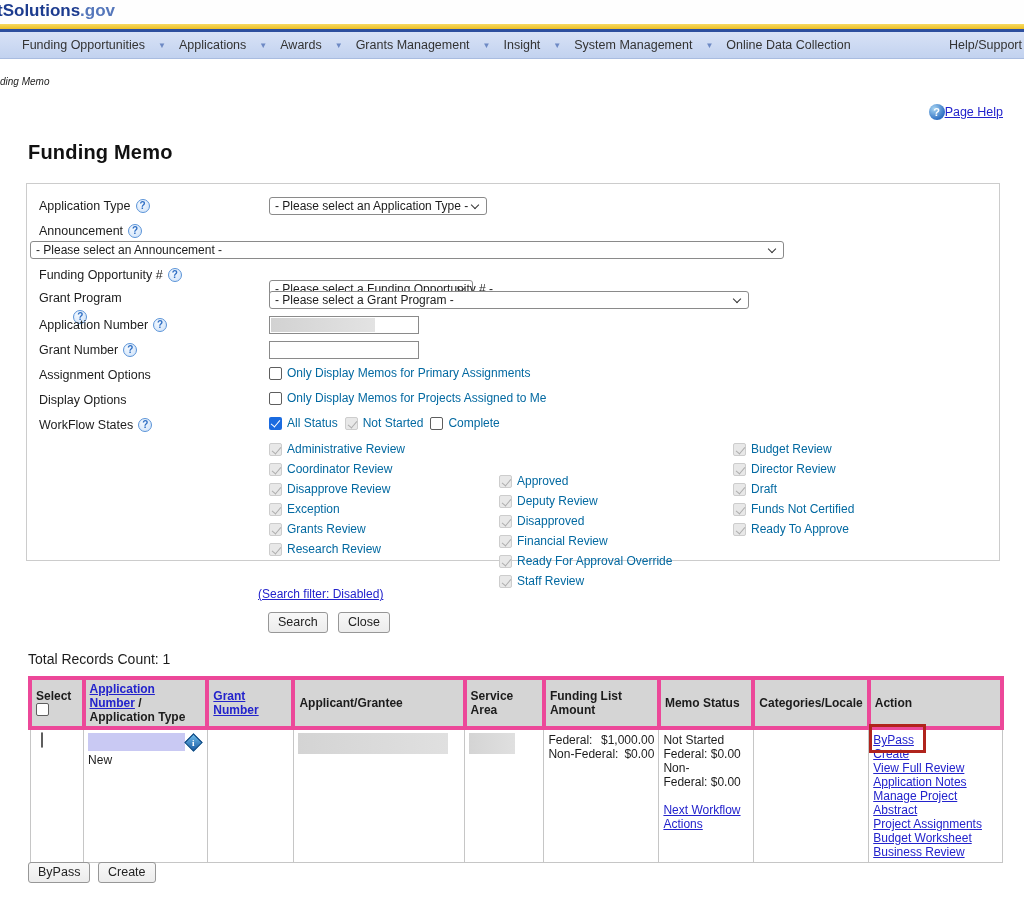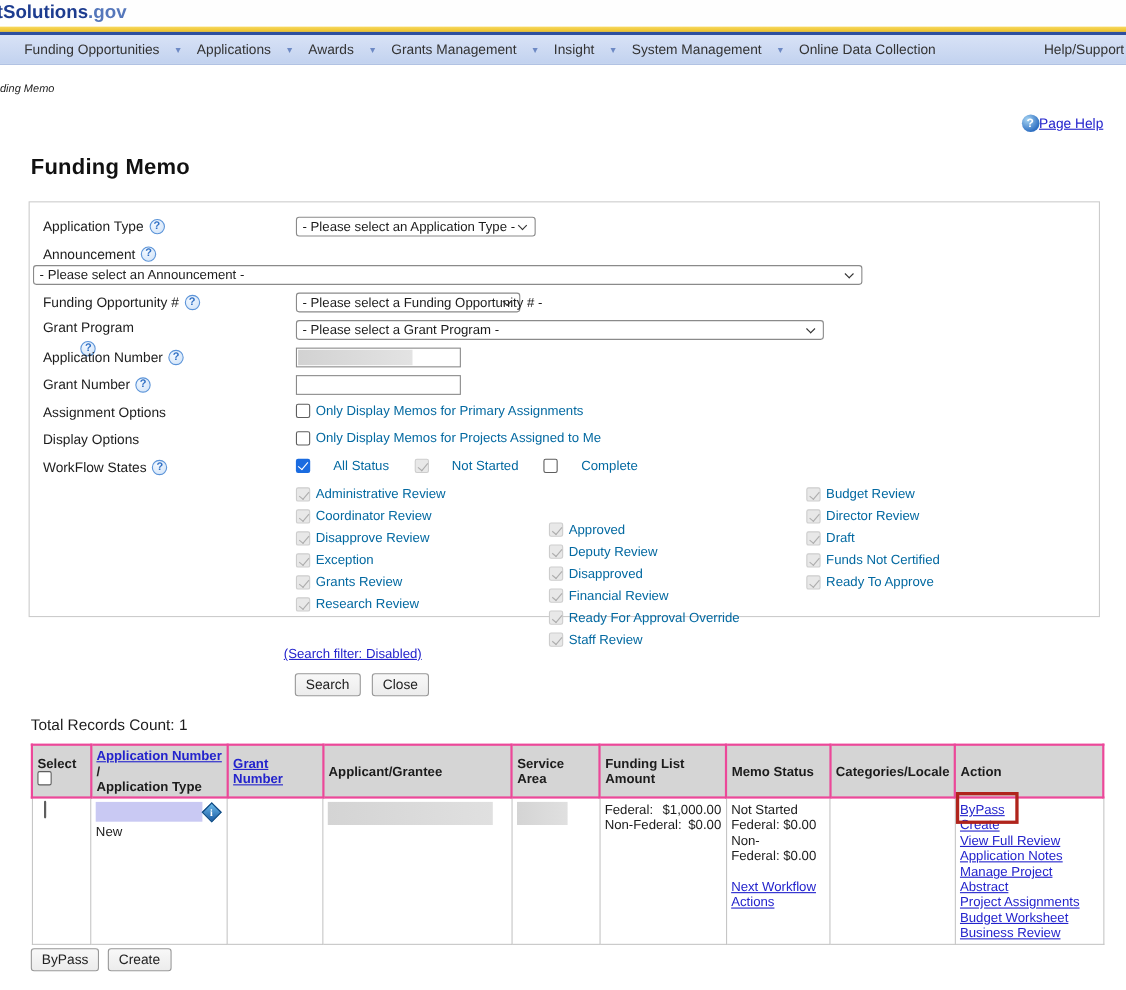--- a/index.html
+++ b/index.html
@@ -61,21 +61,21 @@
   .search-filter { position:absolute; top:587px; left:258px; font-size:12px; color:#2323cc;
                    text-decoration:underline; cursor:pointer; }
   .btn { position:absolute; background:linear-gradient(#f8f8f8,#ececec); border:1px solid #979797;
          border-radius:3px; font-size:12.5px; color:#222; height:21px; line-height:19px;
          padding:0 9px; text-align:center; cursor:pointer; font-family:inherit; }
 
   
   .records-count { position:absolute; top:651px; left:28px; font-size:14px; color:#1c1c1c; }
   table.results { position:absolute; top:676px; left:28px; width:976px; border-collapse:collapse;
                   font-size:12px; color:#1c1c1c; }
-  table.results th { background:#d5d5d5; border:2px solid #ec4899; font-weight:bold; text-align:left;
+  table.results th { background:#d5d5d5; border:4px solid #ec4899; font-weight:bold; text-align:left;
                      padding:2px 4px; vertical-align:middle; line-height:14px; }
   table.results td { border:1px solid #c6c6c6; vertical-align:top; padding:3px 4px; height:127px; }
   .hlink { color:#2323cc; text-decoration:underline; cursor:pointer; }
   .rlink { color:#2323cc; text-decoration:underline; cursor:pointer; display:block; line-height:14px; }
   .lavender-box { display:inline-block; width:97px; height:18px; background:#c9c9f3; vertical-align:middle; }
   .diamond { display:inline-block; width:13px; height:13px; margin-left:2px; vertical-align:middle;
              background:linear-gradient(135deg,#6ebbea,#1a5ca5); border:1px solid #11497f;
              transform:rotate(45deg); text-align:center; cursor:pointer; }
   .diamond span { display:block; transform:rotate(-45deg); color:#fff; font-size:9px; font-weight:bold;
                   line-height:12px; font-family:"Liberation Serif", serif; }
@@ -135,21 +135,21 @@
     <div class="f-label" style="top:38px;">
       <span>Announcement</span>
       <span class="qicon">?</span>
     </div>
     <div class="select" style="top:57px; left:3px; width:754px;">- Please select an Announcement -</div>
 
     <div class="f-label" style="top:82px;">
       <span>Funding Opportunity #</span>
       <span class="qicon">?</span>
     </div>
-    <div class="select" style="top:82px; left:242px; width:204px;">- Please select a Funding Opportunity # -</div>
+    <div class="select" style="top:96px; left:242px; width:204px;">- Please select a Funding Opportunity # -</div>
 
     <div class="f-label" style="top:107px;flex-direction:column;">
       <span>Grant Program</span>
       <span class="qicon">?</span>
     </div>
     <div class="select" style="top:107px; left:242px; width:480px;">- Please select a Grant Program -</div>
 
     <div class="f-label" style="top:132px;">
       <span>Application Number</span>
       <span class="qicon">?</span>
@@ -177,21 +177,21 @@
     </div>
     <div class="cb-row" style="top:207px; left:242px;">
       <span class="cb cb-unchecked"></span>
       <span>Only Display Memos for Projects Assigned to Me</span>
     </div>
 
     <div class="f-label" style="top:232px;">
       <span>WorkFlow States</span>
       <span class="qicon">?</span>
     </div>
-    <div class="cb-row" style="top:232px; left:242px; gap:16px;">
+    <div class="cb-row" style="top:232px; left:242px; gap:0;">
       <span class="cb cb-checked"></span>
       <span style="margin:0 7px 0 5px;">All Status</span>
       <span class="cb cb-disabled"></span>
       <span style="margin:0 7px 0 5px;">Not Started</span>
       <span class="cb cb-unchecked"></span>
       <span style="margin-left:5px;">Complete</span>
     </div>
 
     <div class="wf-col" style="top:255px; left:242px;">
       <div class="cb-row">

